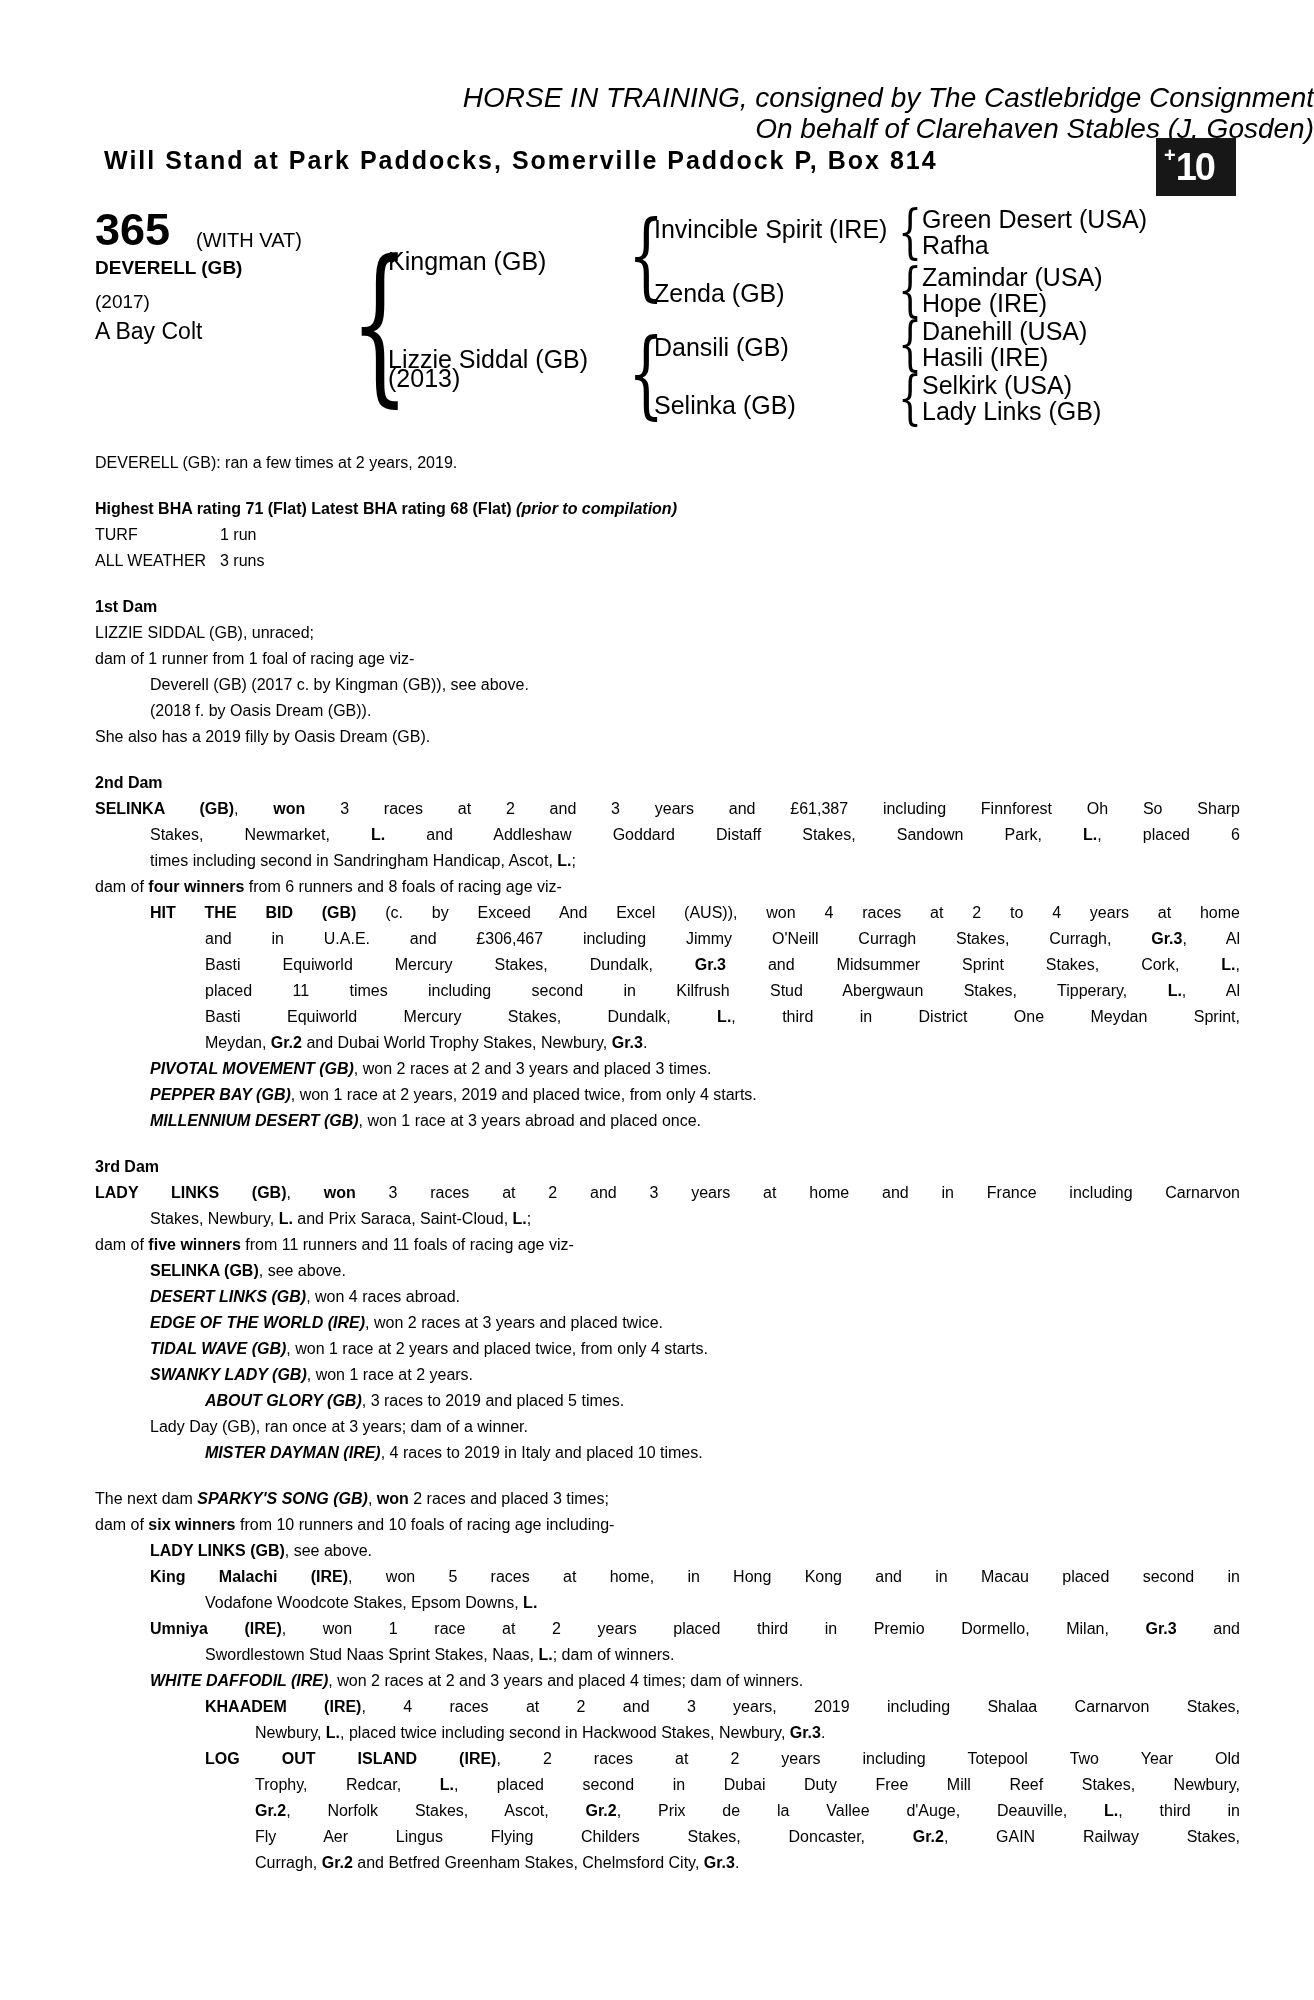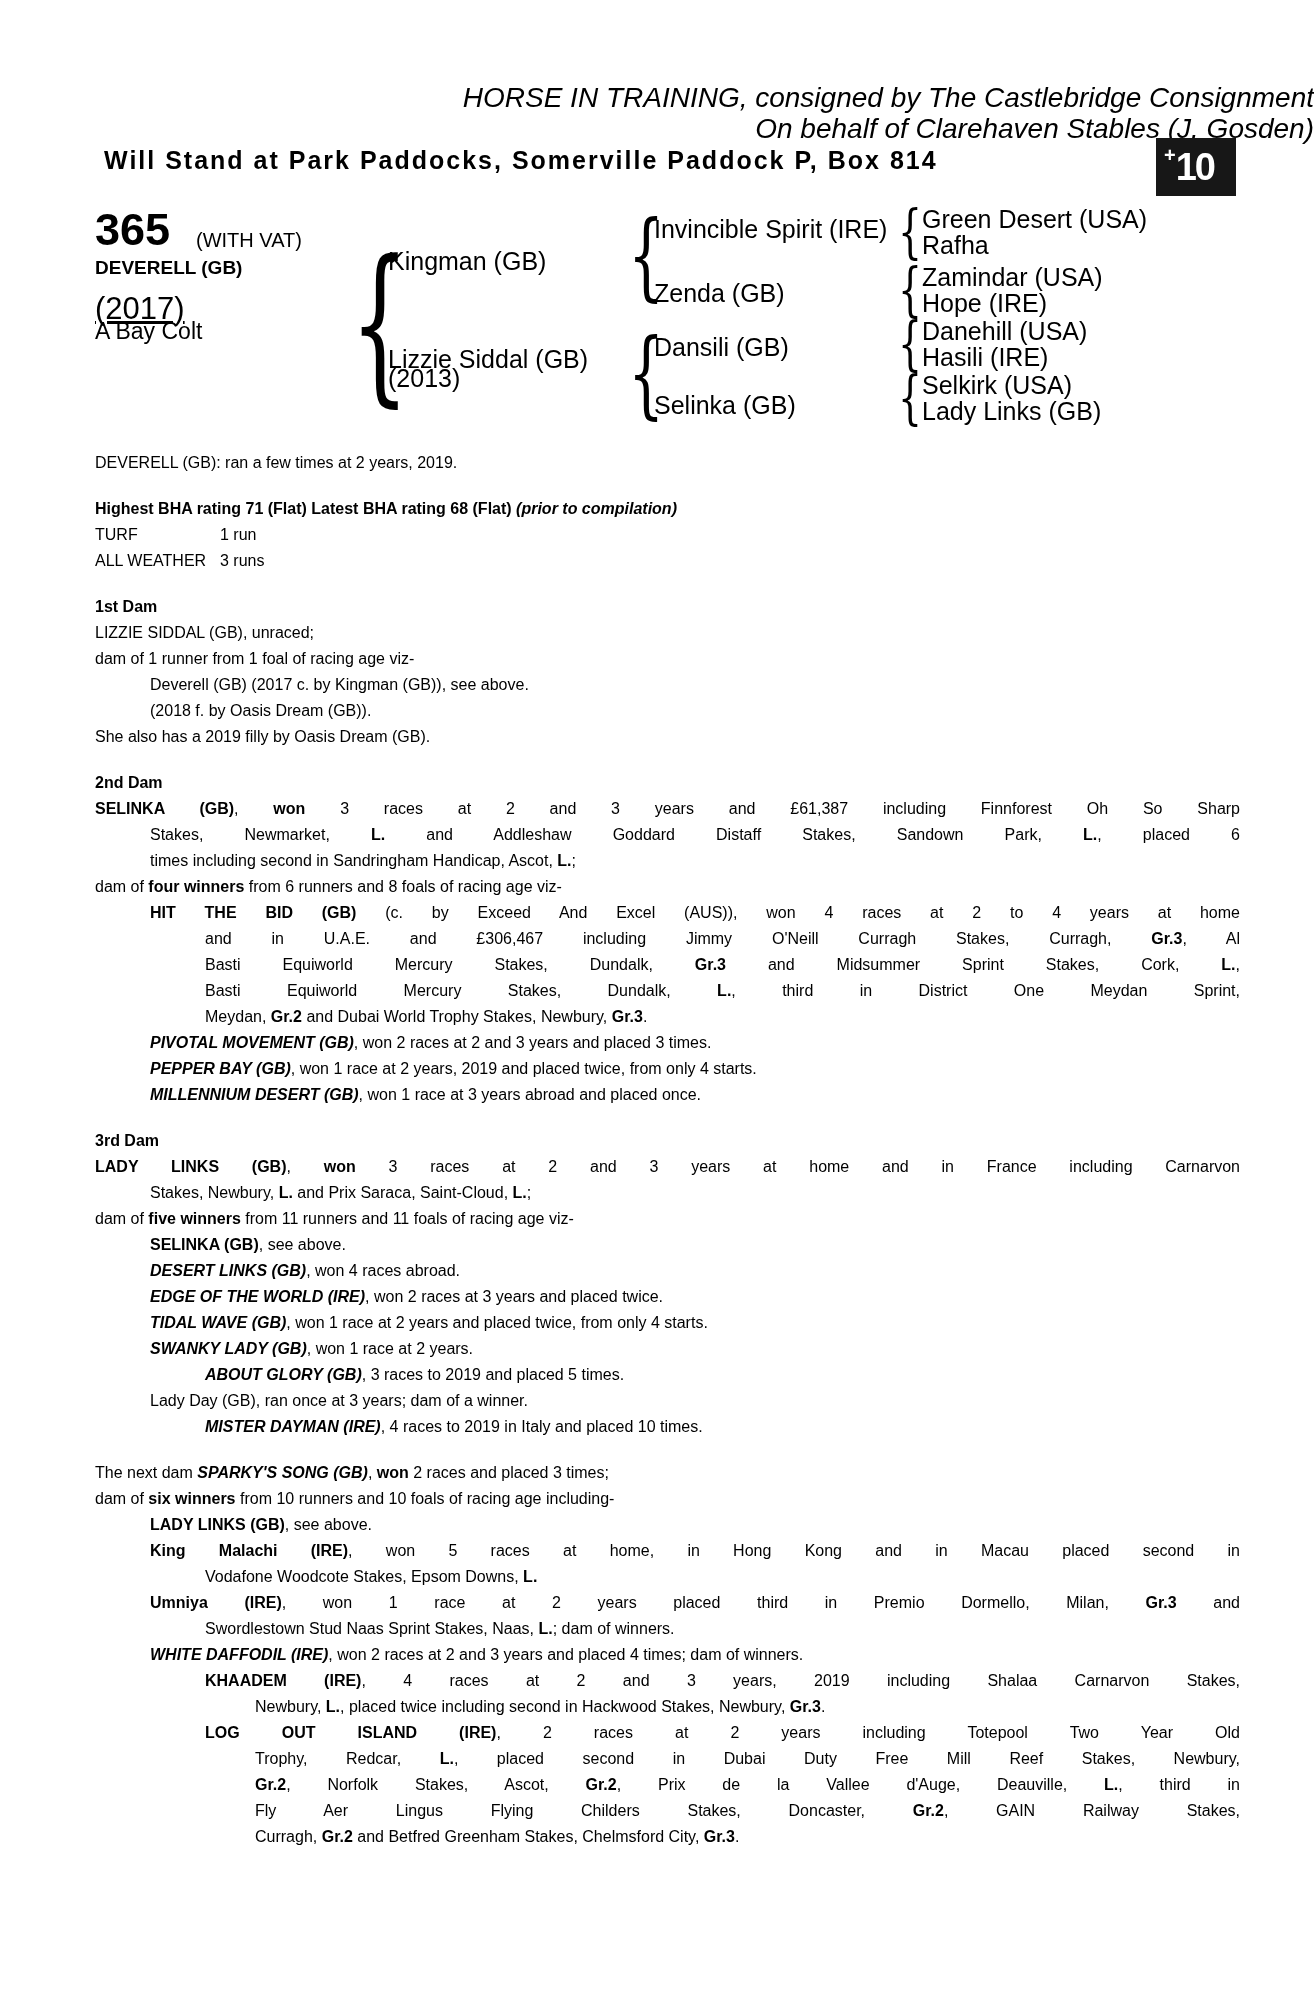--- a/index.html
+++ b/index.html
@@ -22,21 +22,21 @@
     background:#171717;color:#fff;display:flex;align-items:center;justify-content:flex-start;
     padding-left:8px;box-sizing:border-box;
   }
   #badge .plus{font-size:20px;font-weight:bold;line-height:1;align-self:flex-start;margin-top:7px;}
   #badge .num{font-size:38px;font-weight:bold;line-height:1;letter-spacing:-2px;}
   
   .abs{position:absolute;white-space:nowrap;}
   #lot-number{left:95px;top:204px;font-size:45px;font-weight:bold;}
   #lot-vat{left:196px;top:229px;font-size:20px;}
   #lot-name{left:95px;top:257px;font-size:19px;font-weight:bold;}
-  #lot-year{left:95px;top:291px;font-size:31px;text-decoration:underline;}
+  #lot-year{left:95px;top:291px;font-size:19px;}
   #lot-desc{left:95px;top:318px;font-size:23px;}
   
   .ped{font-size:25px;line-height:26px;}
   .brace{
     position:absolute;font-family:"DejaVu Serif","Liberation Serif",serif;
     line-height:1;transform-origin:left top;font-weight:400;
   }
   
   #body-text{position:absolute;top:450px;left:0;right:0;font-size:16px;line-height:26px;}
   .line{margin-right:74px;}
@@ -108,20 +108,21 @@
       <div class="line ind1"><span>(2018 f. by Oasis Dream (GB)).</span></div>
       <div class="line ind0"><span>She also has a 2019 filly by Oasis Dream (GB).</span></div>
       <div class="line ind0 gap"><span class="b">2nd Dam</span></div>
       <div class="line ind0 j"><span class="b">SELINKA (GB)</span><span>, </span><span class="b">won</span><span> 3 races at 2 and 3 years and £61,387 including Finnforest Oh So Sharp</span></div>
       <div class="line ind1 j"><span>Stakes, Newmarket, </span><span class="b">L.</span><span> and Addleshaw Goddard Distaff Stakes, Sandown Park, </span><span class="b">L.</span><span>, placed 6</span></div>
       <div class="line ind1"><span>times including second in Sandringham Handicap, Ascot, </span><span class="b">L.</span><span>;</span></div>
       <div class="line ind0"><span>dam of </span><span class="b">four winners</span><span> from 6 runners and 8 foals of racing age viz-</span></div>
       <div class="line ind1 j"><span class="b">HIT THE BID (GB)</span><span> (c. by Exceed And Excel (AUS)), won 4 races at 2 to 4 years at home</span></div>
       <div class="line ind2 j"><span>and in U.A.E. and £306,467 including Jimmy O'Neill Curragh Stakes, Curragh, </span><span class="b">Gr.3</span><span>, Al</span></div>
       <div class="line ind2 j"><span>Basti Equiworld Mercury Stakes, Dundalk, </span><span class="b">Gr.3</span><span> and Midsummer Sprint Stakes, Cork, </span><span class="b">L.</span><span>,</span></div>
+      <div class="line ind2 j"><span>placed 11 times including second in Kilfrush Stud Abergwaun Stakes, Tipperary, </span><span class="b">L.</span><span>, Al</span></div>
       <div class="line ind2 j"><span>Basti Equiworld Mercury Stakes, Dundalk, </span><span class="b">L.</span><span>, third in District One Meydan Sprint,</span></div>
       <div class="line ind2"><span>Meydan, </span><span class="b">Gr.2</span><span> and Dubai World Trophy Stakes, Newbury, </span><span class="b">Gr.3</span><span>.</span></div>
       <div class="line ind1"><span class="i">PIVOTAL MOVEMENT (GB)</span><span>, won 2 races at 2 and 3 years and placed 3 times.</span></div>
       <div class="line ind1"><span class="i">PEPPER BAY (GB)</span><span>, won 1 race at 2 years, 2019 and placed twice, from only 4 starts.</span></div>
       <div class="line ind1"><span class="i">MILLENNIUM DESERT (GB)</span><span>, won 1 race at 3 years abroad and placed once.</span></div>
       <div class="line ind0 gap"><span class="b">3rd Dam</span></div>
       <div class="line ind0 j"><span class="b">LADY LINKS (GB)</span><span>, </span><span class="b">won</span><span> 3 races at 2 and 3 years at home and in France including Carnarvon</span></div>
       <div class="line ind1"><span>Stakes, Newbury, </span><span class="b">L.</span><span> and Prix Saraca, Saint-Cloud, </span><span class="b">L.</span><span>;</span></div>
       <div class="line ind0"><span>dam of </span><span class="b">five winners</span><span> from 11 runners and 11 foals of racing age viz-</span></div>
       <div class="line ind1"><span class="b">SELINKA (GB)</span><span>, see above.</span></div>

